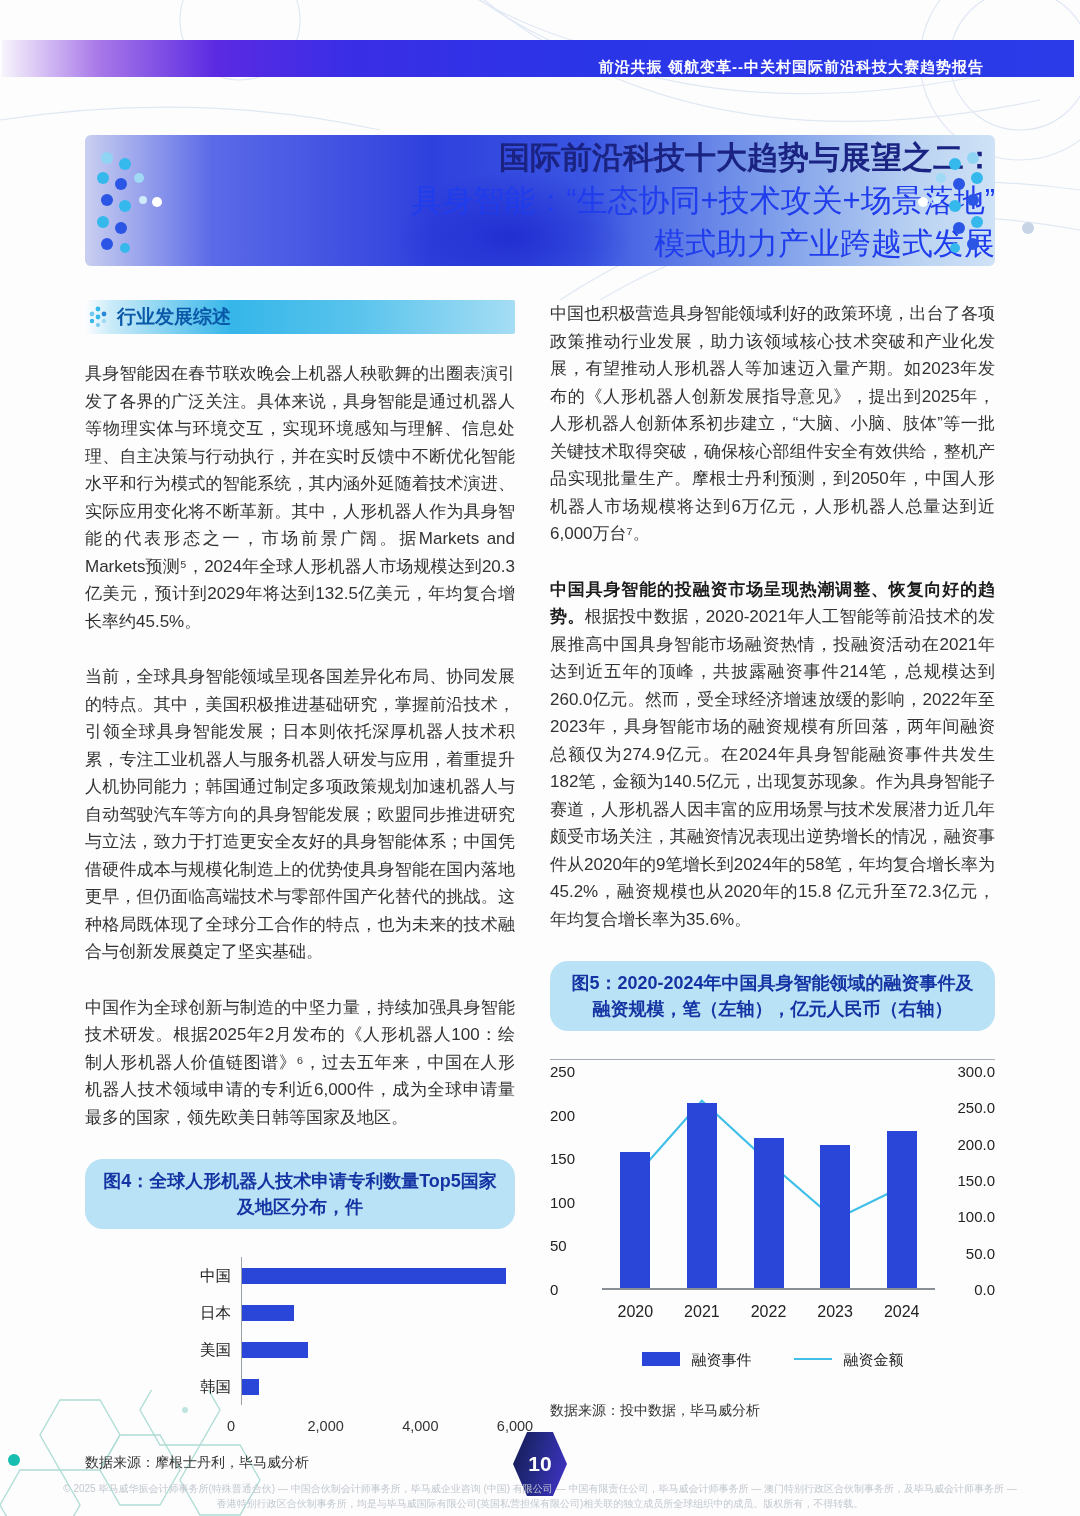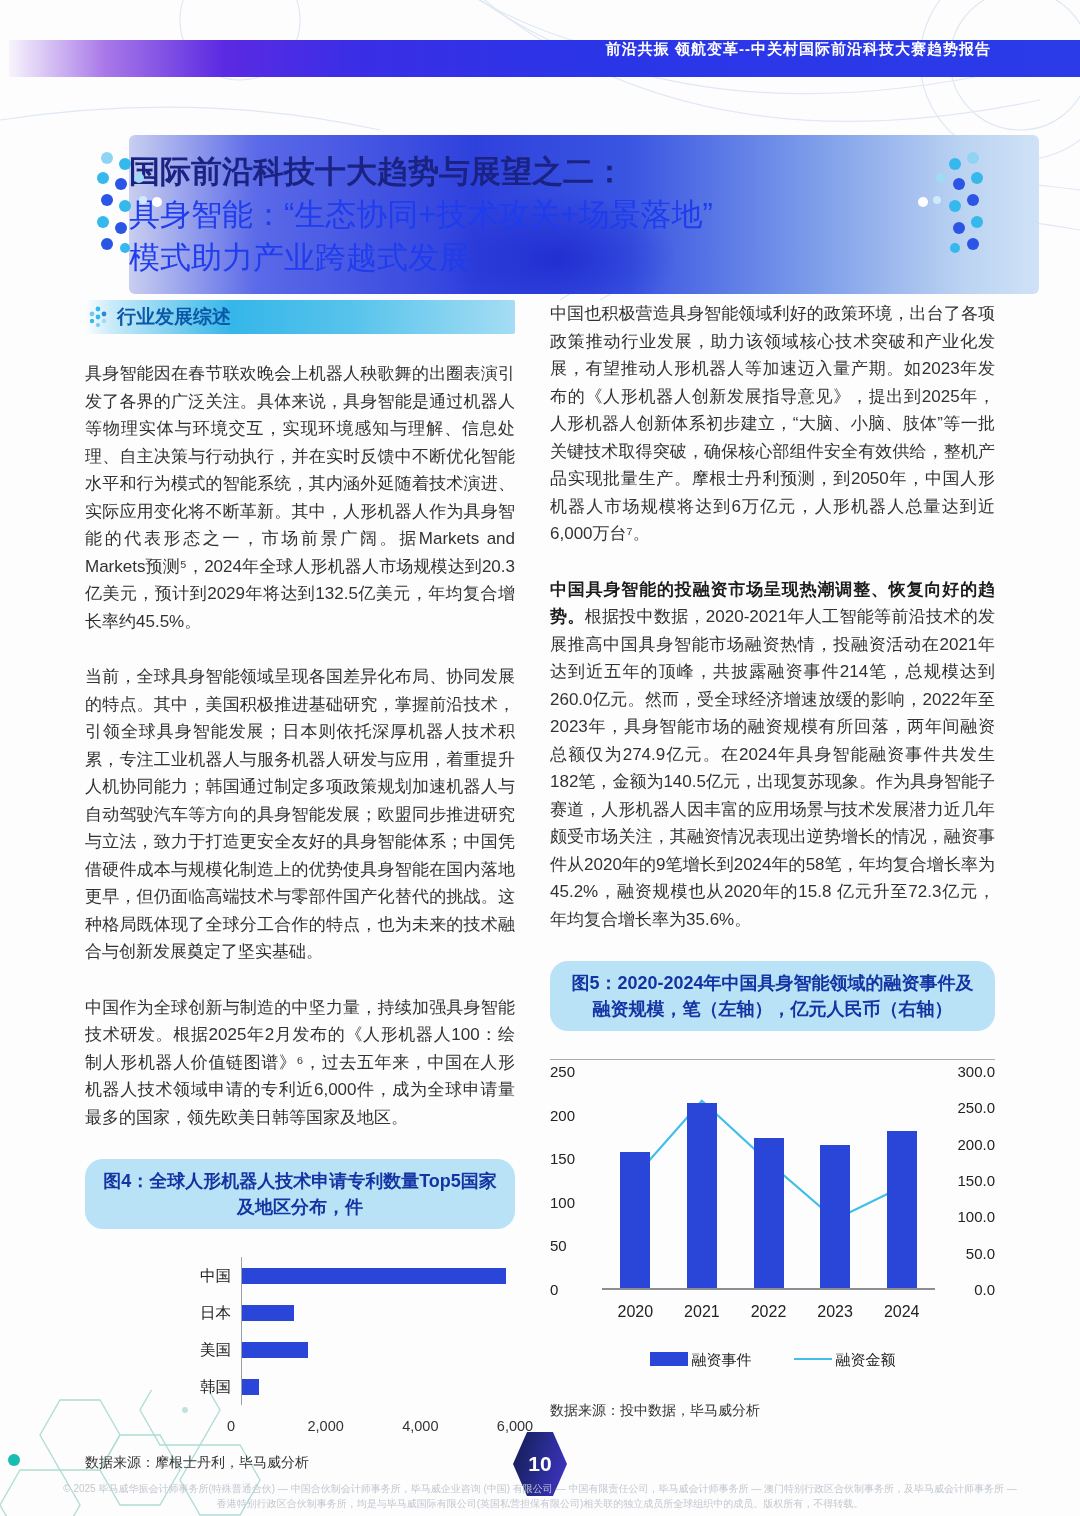--- a/index.html
+++ b/index.html
@@ -1,30 +1,30 @@
 <!DOCTYPE html>
 <html><head>
 <meta charset="utf-8">
 <style>
   html,body{margin:0;padding:0;background:#e8e8e8;}
   .page{position:relative;width:1080px;height:1516px;margin:0 auto;background:#fdfdfe;
         font-family:"Liberation Sans","DejaVu Sans",sans-serif;overflow:hidden;}
   
   .bg-svg{position:absolute;pointer-events:none;}
   
-  .topbar{position:absolute;top:40px;left:9px;width:1072px;height:37px;
+  .topbar{position:absolute;top:40px;left:2px;width:1072px;height:37px;
     background:linear-gradient(90deg,#f7f4fc 0%,#a878e8 9%,#5b2ae2 20%,#3a2ee6 32%,#2b35e8 55%,#2b3be8 100%);
-    display:flex;align-items:flex-start;justify-content:flex-end;}
+    display:flex;align-items:flex-end;justify-content:flex-end;}
   .topbar .rpt{color:#ffffff;font-size:15px;font-weight:bold;padding-right:90px;letter-spacing:1px;}
   
-  .banner{position:absolute;top:135px;left:85px;width:910px;height:159px;border-radius:6px;
+  .banner{position:absolute;top:135px;left:85px;width:910px;height:131px;border-radius:6px;
     background:
       radial-gradient(ellipse 170px 95px at 47% 78%, rgba(28,38,205,.78), rgba(28,38,205,0) 70%),
       linear-gradient(90deg,#c9cff0 0%,#5b6ae8 14%,#2f41dd 38%,#3a55e2 55%,#7f9fea 76%,#bcd4f2 92%,#cfe2f6 100%);
-    display:flex;flex-direction:column;align-items:flex-start;justify-content:center;text-align:center;margin-left:44px;}
+    display:flex;flex-direction:column;align-items:flex-end;justify-content:center;text-align:center;}
   .banner .l1{font-size:31px;font-weight:bold;color:#1a2382;line-height:43px;}
   .banner .l2,.banner .l3{font-size:31px;font-weight:normal;color:#1f3ced;line-height:43px;}
   .dots-left{left:95px;top:150px;}
   .dots-right{right:95px;top:150px;}
   
   .content{position:absolute;top:300px;left:85px;width:910px;display:flex;gap:35px;}
   .col{color:#323232;font-size:17px;line-height:27.5px;text-align:justify;}
   .col-left{width:430px;}
   .col-right{width:445px;}
   .col p{margin:0 0 28px 0;}
@@ -51,21 +51,21 @@
   .f5-wrap{display:flex;height:218px;margin-top:16px;border-top:1px solid #a7adb5;padding-top:12px;}
   .f5-ticks{position:relative;width:46px;font-size:15px;color:#222;}
   .f5-ticks.right{width:54px;text-align:right;}
   .f5-tick{position:absolute;transform:translateY(-50%);left:0;right:0;}
   .f5-plot{flex:1;position:relative;border-bottom:2px solid #8a8f96;margin:0 6px;}
   .f5-bar{position:absolute;bottom:0;width:30px;transform:translateX(-50%);}
   .f5-line-svg{position:absolute;left:0;top:0;width:100%;height:100%;overflow:visible;}
   .f5-xlabels{display:flex;margin:8px 60px 0 52px;font-size:16px;color:#222;}
   .f5-xlabels span{flex:1;text-align:center;}
   .f5-legend{display:flex;justify-content:center;gap:42px;align-items:center;margin-top:20px;font-size:15px;color:#222;}
-  .lg-item{display:flex;align-items:center;gap:4px;}
+  .lg-item{display:flex;align-items:center;gap:12px;}
   .lg-bar{width:38px;height:14px;}
   .lg-line{width:38px;height:0;border-top:2px solid;}
   
   .page-badge{position:absolute;left:513px;top:1432px;width:54px;height:64px;
     clip-path:polygon(0 50%,26% 0,74% 0,100% 50%,74% 100%,26% 100%);
     background:linear-gradient(105deg,#141c52 0%,#252a86 45%,#4334cc 100%);
     display:flex;align-items:center;justify-content:center;}
   .page-badge span{color:#fff;font-size:21px;font-weight:bold;}
   .footer-txt{position:absolute;left:0;bottom:5px;width:100%;text-align:center;
     font-size:10px;line-height:15px;color:#c2c8ce;}

